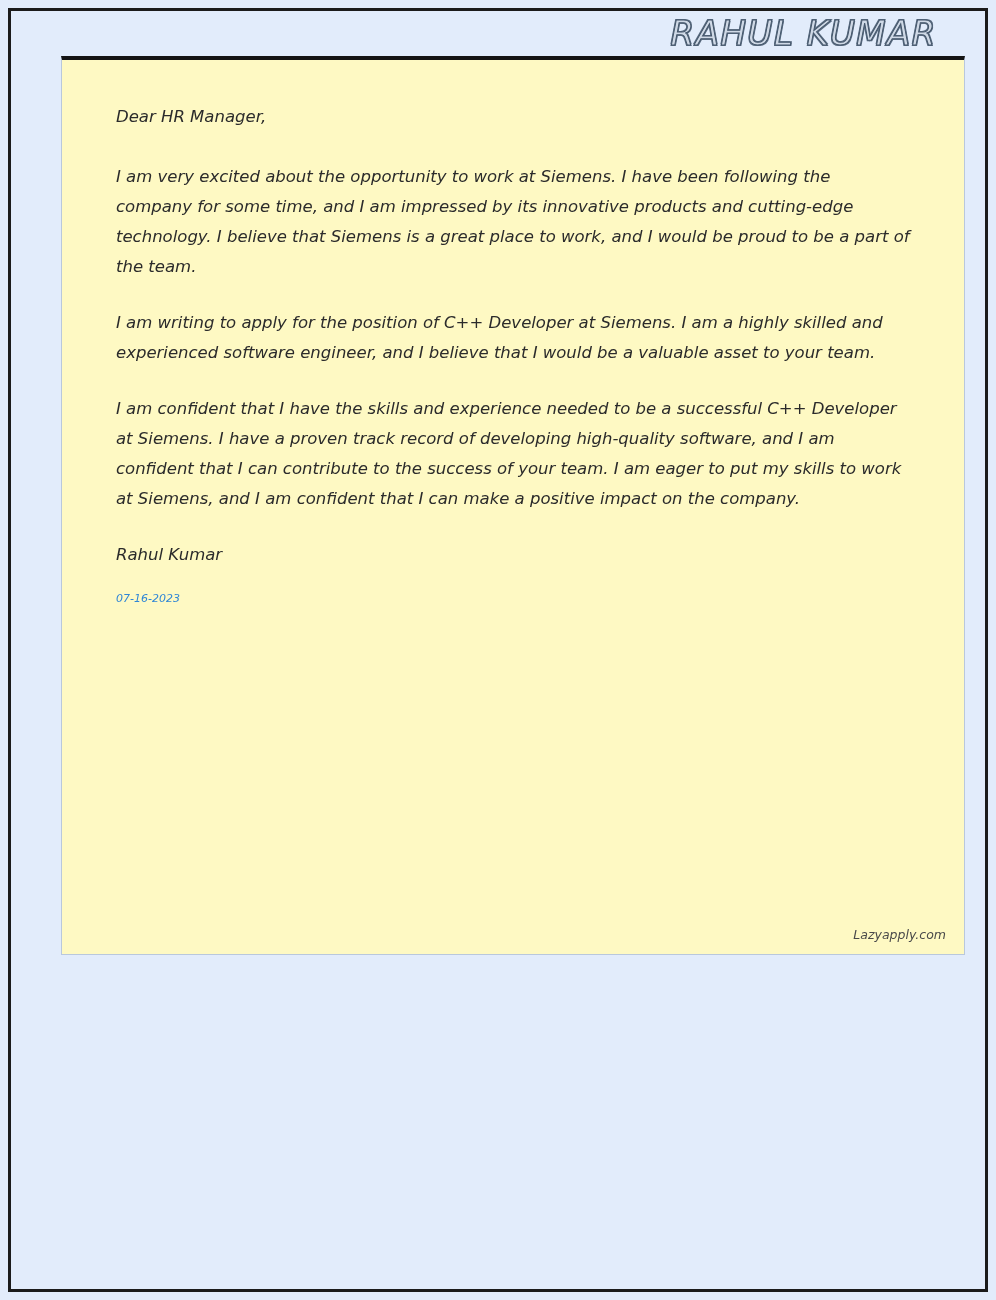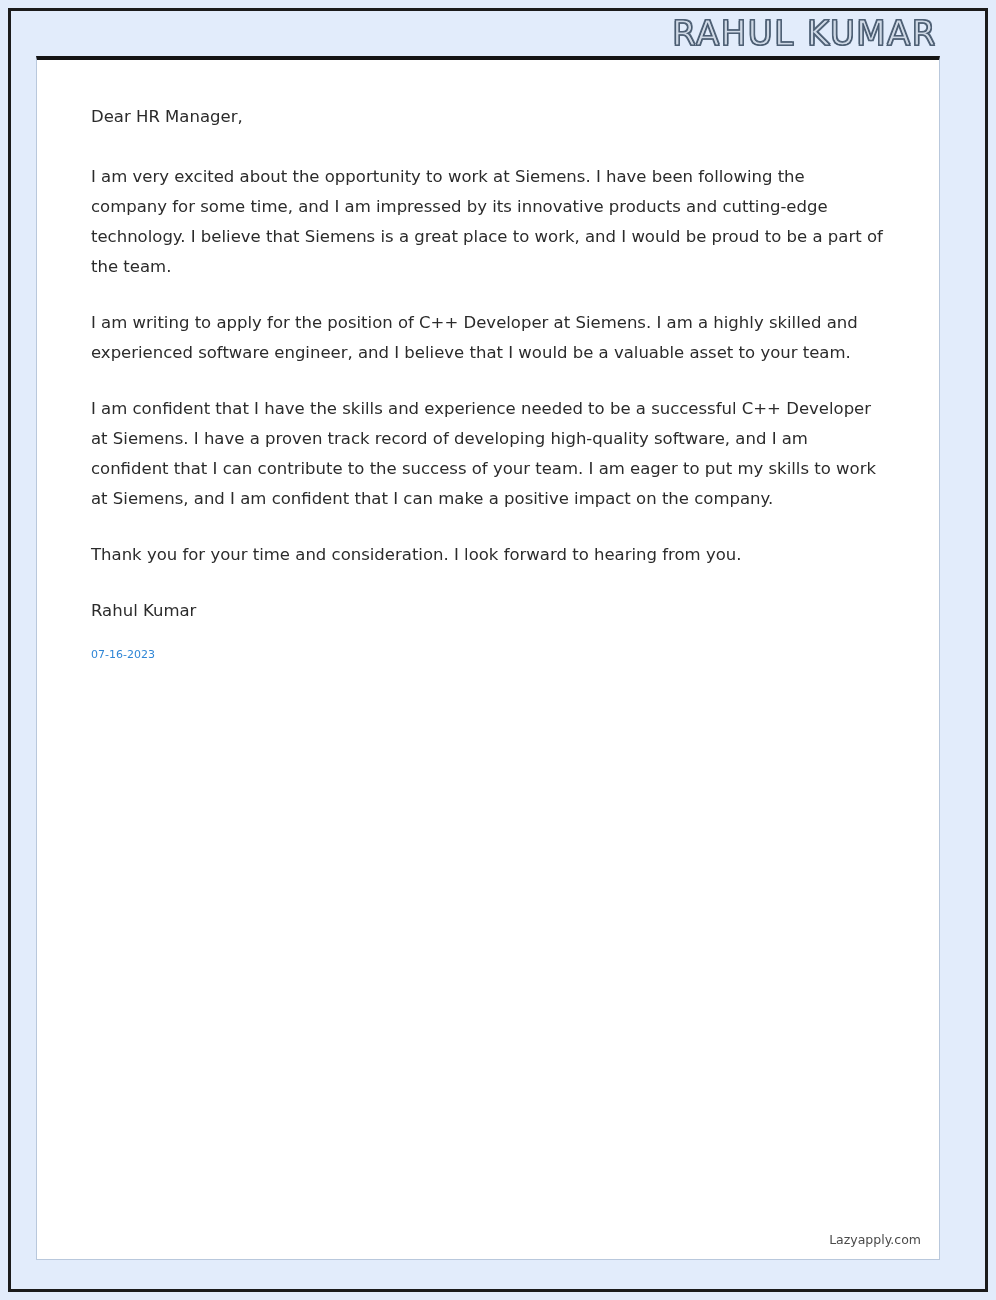--- a/index.html
+++ b/index.html
@@ -13,20 +13,21 @@
     font-family: "DejaVu Sans", sans-serif;
     overflow: hidden;
   }
   .page {
     position: relative;
     width: 996px;
     height: 1300px;
     box-sizing: border-box;
     background: #e2ecfb;
     padding: 0;
+    font-style: italic;
   }
   
   .frame {
     position: absolute;
     left: 8px;
     top: 8px;
     width: 980px;
     height: 1284px;
     box-sizing: border-box;
     border: 3px solid #1b1b1b;
@@ -53,26 +54,26 @@
       -1px -1px 0 #5a6c80,
        1px -1px 0 #5a6c80,
       -1px  1px 0 #5a6c80,
        1px  1px 0 #5a6c80;
     padding-right: 48px;
     font-weight: 400;
     white-space: nowrap;
   }
   .sheet {
     position: absolute;
-    left: 36px;
+    left: 61px;
     top: 56px;
     width: 904px;
-    height: 1204px;
+    height: 899px;
     box-sizing: border-box;
-    background: #ffffff;
+    background: #fef9c3;
     border: 1px solid #b9c8dc;
     border-top: 4px solid #141414;
   }
   .letter {
     position: absolute;
     left: 54px;
     top: 42px;
     right: 54px;
   }
   .para {
@@ -125,21 +126,20 @@
     <div class="letter">
 
       <p class="para salutation">Dear HR Manager,</p>
 
       <p class="para">I am very excited about the opportunity to work at Siemens. I have been following the company for some time, and I am impressed by its innovative products and cutting-edge technology. I believe that Siemens is a great place to work, and I would be proud to be a part of the team.</p>
 
       <p class="para">I am writing to apply for the position of C++ Developer at Siemens. I am a highly skilled and experienced software engineer, and I believe that I would be a valuable asset to your team.</p>
 
       <p class="para">I am confident that I have the skills and experience needed to be a successful C++ Developer at Siemens. I have a proven track record of developing high-quality software, and I am confident that I can contribute to the success of your team. I am eager to put my skills to work at Siemens, and I am confident that I can make a positive impact on the company.</p>
 
-      <p class="para">Thank you for your time and consideration. I look forward to hearing from you.</p>
 
 
       <p class="para signature-name">Rahul Kumar</p>
 
       <p class="date">07-16-2023</p>
 
     </div>
 
     <div class="footer">Lazyapply.com</div>
 

